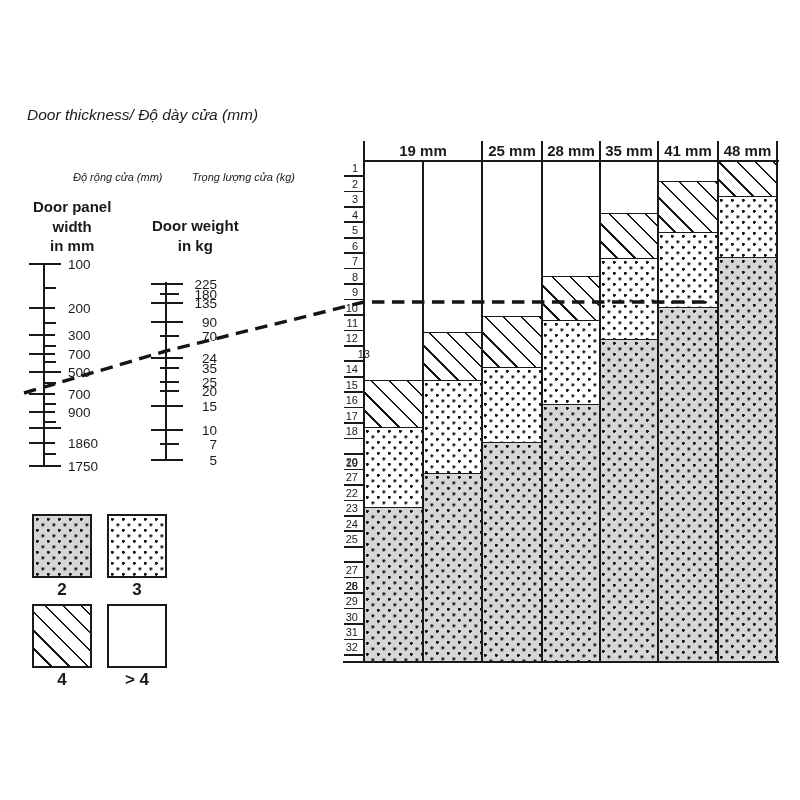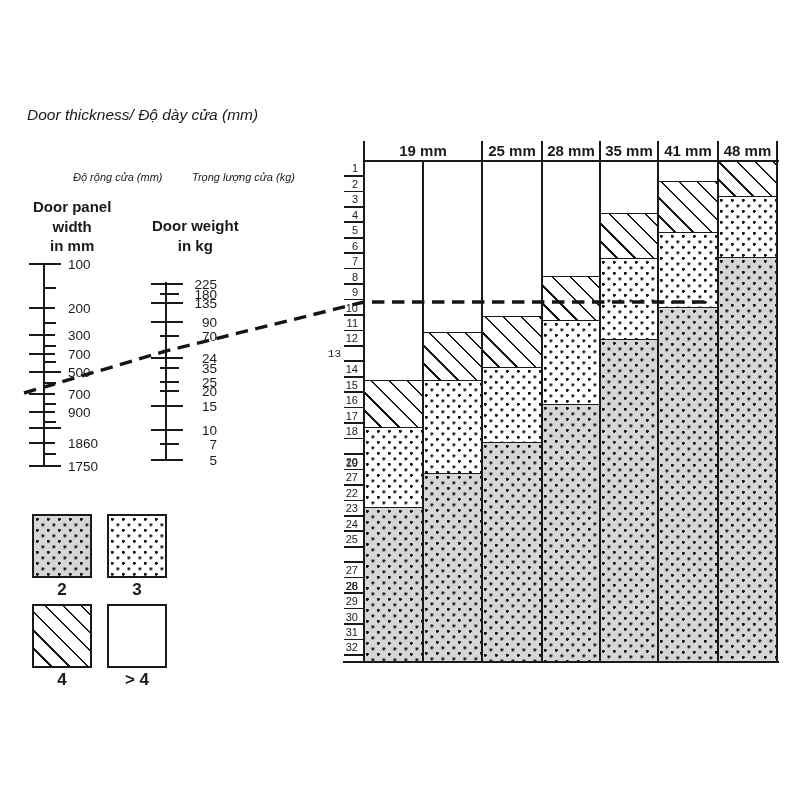--- a/index.html
+++ b/index.html
@@ -112,21 +112,21 @@
       <div class="row-num" style="left: 330px; top: 270.6px; width: 28px;">8</div>
       <div class="tick" style="left: 344px; top: 298.65px; width: 20px; height: 1.7px; background: rgb(26, 26, 26);"></div>
       <div class="row-num" style="left: 330px; top: 286.05px; width: 28px;">9</div>
       <div class="tick" style="left: 344px; top: 314.1px; width: 20px; height: 1.7px; background: rgb(26, 26, 26);"></div>
       <div class="row-num" style="left: 330px; top: 301.5px; width: 28px;">10</div>
       <div class="tick" style="left: 344px; top: 329.55px; width: 20px; height: 1.7px; background: rgb(26, 26, 26);"></div>
       <div class="row-num" style="left: 330px; top: 316.95px; width: 28px;">11</div>
       <div class="tick" style="left: 344px; top: 345px; width: 20px; height: 1.7px; background: rgb(26, 26, 26);"></div>
       <div class="row-num" style="left: 330px; top: 332.4px; width: 28px;">12</div>
       <div class="tick" style="left: 344px; top: 360.45px; width: 20px; height: 1.7px; background: rgb(26, 26, 26);"></div>
-      <div class="row-num" style="left: 313px; top: 347.85px; width: 28px; font-family: Liberation Mono, monospace;">13</div>
+      <div class="row-num" style="left: 342px; top: 347.85px; width: 28px;">13</div>
       <div class="tick" style="left: 344px; top: 375.9px; width: 20px; height: 1.7px; background: rgb(26, 26, 26);"></div>
       <div class="row-num" style="left: 330px; top: 363.3px; width: 28px;">14</div>
       <div class="tick" style="left: 344px; top: 391.35px; width: 20px; height: 1.7px; background: rgb(26, 26, 26);"></div>
       <div class="row-num" style="left: 330px; top: 378.75px; width: 28px;">15</div>
       <div class="tick" style="left: 344px; top: 406.8px; width: 20px; height: 1.7px; background: rgb(26, 26, 26);"></div>
       <div class="row-num" style="left: 330px; top: 394.2px; width: 28px;">16</div>
       <div class="tick" style="left: 344px; top: 422.25px; width: 20px; height: 1.7px; background: rgb(26, 26, 26);"></div>
       <div class="row-num" style="left: 330px; top: 409.65px; width: 28px;">17</div>
       <div class="tick" style="left: 344px; top: 437.7px; width: 20px; height: 1.7px; background: rgb(26, 26, 26);"></div>
       <div class="row-num" style="left: 330px; top: 425.1px; width: 28px;">18</div>

